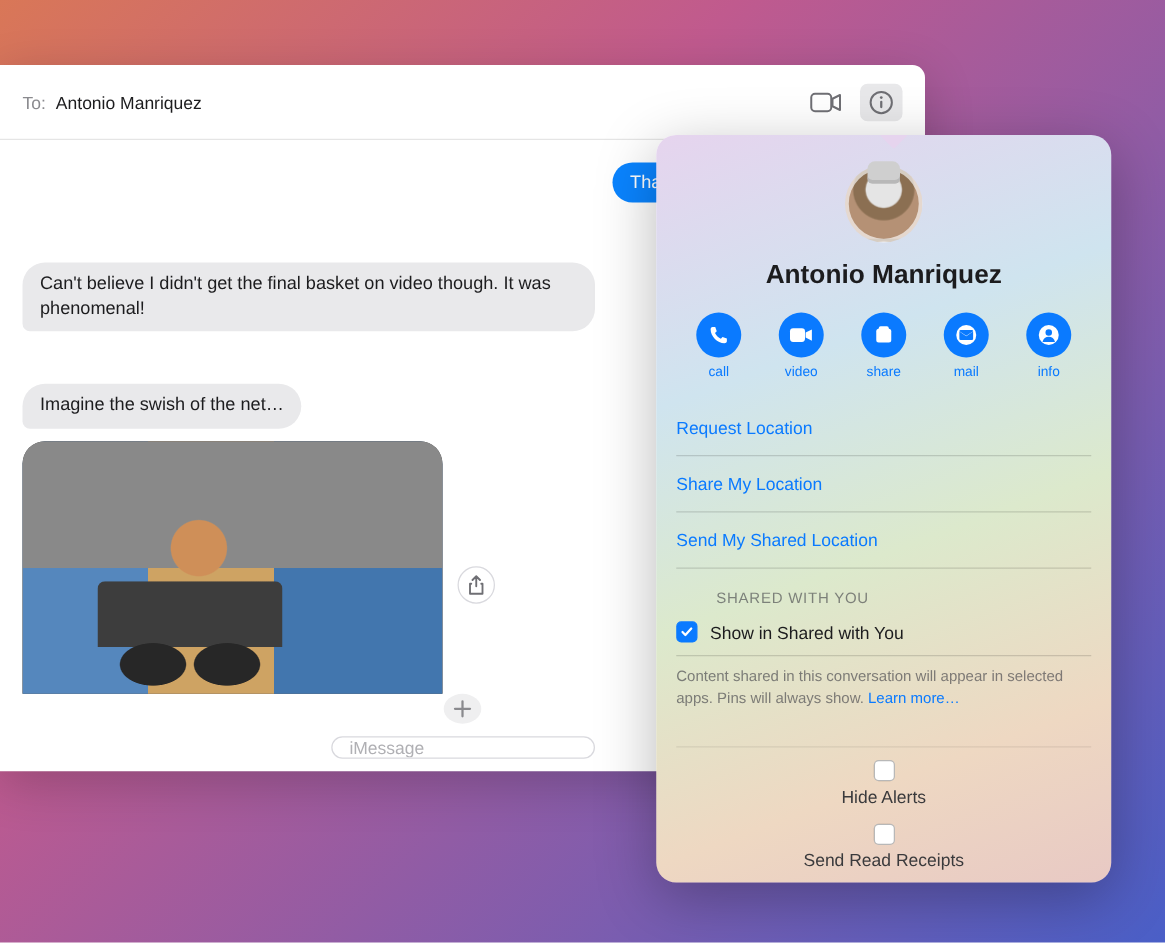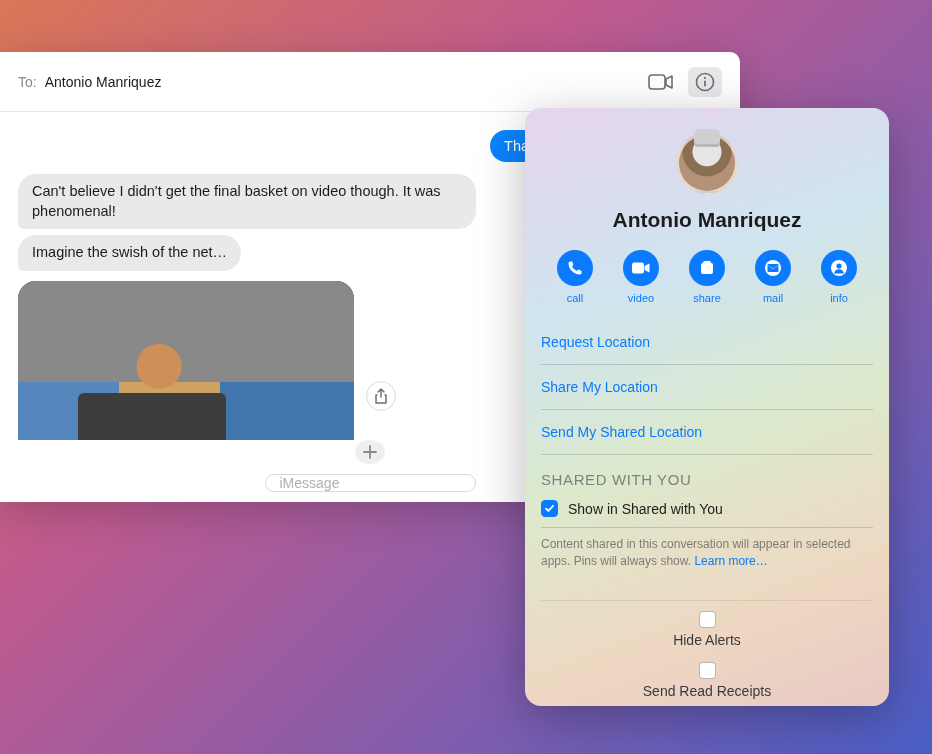--- a/index.html
+++ b/index.html
@@ -9,21 +9,21 @@
       height: 754px;
       background: linear-gradient(135deg, #d97757 0%, #c05a8e 35%, #4a5fc7 100%);
       position: relative;
       overflow: hidden;
     }
     .messages-window {
       position: absolute;
       top: 52px;
       left: 0;
       width: 740px;
-      height: 450px;
+      height: 565px;
       background: #fff;
       border-radius: 0 10px 10px 0;
       box-shadow: 0 10px 40px rgba(0,0,0,0.2);
       display: flex;
       flex-direction: column;
       overflow: hidden;
     }
     .header {
       height: 60px;
       border-bottom: 1px solid #e5e5e5;
@@ -77,20 +77,21 @@
     .in-row { display:flex; justify-content:flex-start; margin-bottom: 6px; }
     .in-bubble {
       background: #e9e9eb;
       color: #1c1c1e;
       padding: 8px 14px;
       border-radius: 18px;
       border-bottom-left-radius: 6px;
       font-size: 14.5px;
       max-width: 65%;
       line-height: 1.35;
+      margin-top: 36px;
     }
     .image-bubble {
       width: 336px;
       height: 225px;
       border-radius: 18px;
       border-bottom-left-radius: 6px;
       overflow: hidden;
       position: relative;
       background: #333;
     }
@@ -215,24 +216,25 @@
     }
     .link-row {
       padding: 14px 0;
       border-bottom: 1px solid rgba(0,0,0,0.14);
       color: #0a7aff;
       font-size: 14px;
       cursor: pointer;
     }
     .section-header {
       margin-top: 16px;
-      font-size: 15px;
+      font-size: 12px;
       letter-spacing: 0.6px;
       color: rgba(60,60,67,0.6);
       text-transform: uppercase;
+      margin-left: 32px;
     }
     .check-row {
       display:flex; align-items:center; gap:10px;
       padding: 12px 0 10px 0;
       border-bottom: 1px solid rgba(0,0,0,0.14);
       font-size: 14px;
       color: #1c1c1e;
     }
     .checkbox {
       width: 17px; height: 17px; border-radius: 4px;

